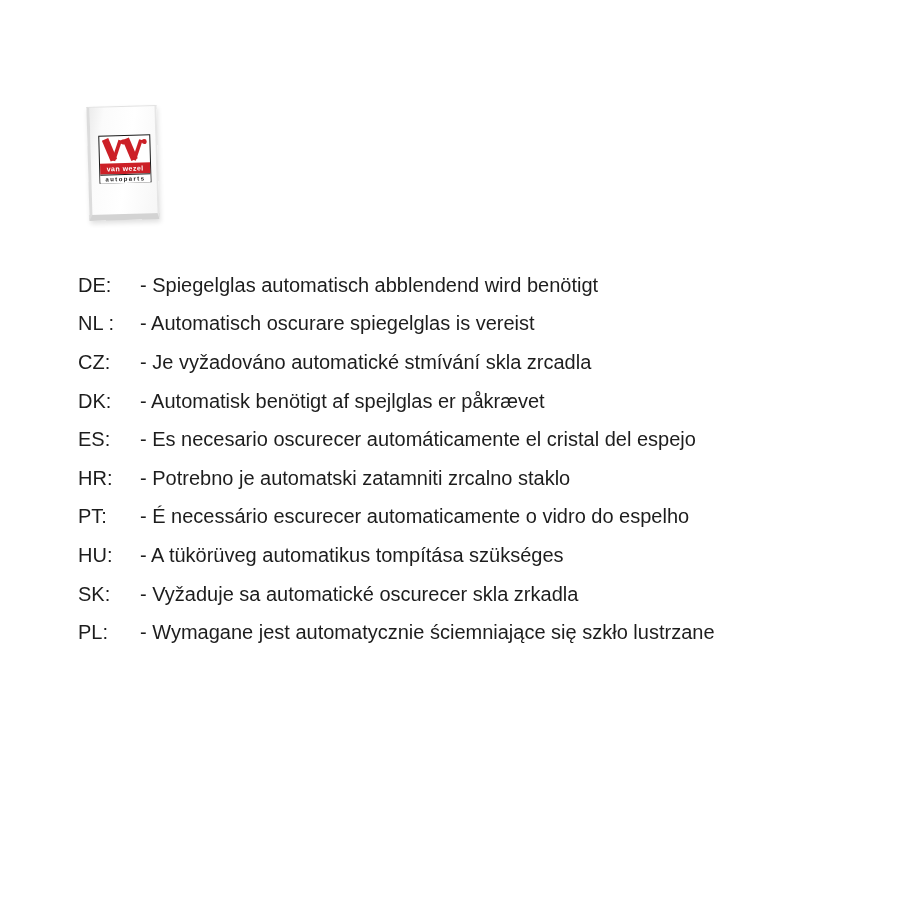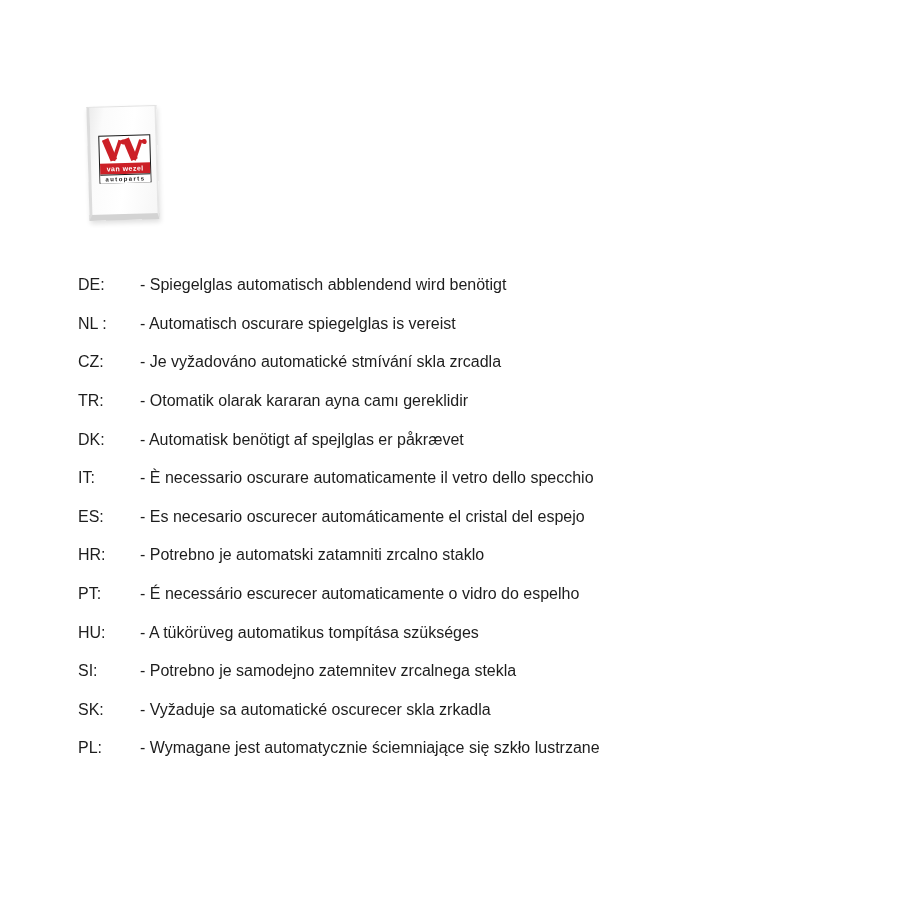--- a/index.html
+++ b/index.html
@@ -73,21 +73,21 @@
   .translations {
     position: absolute;
     left: 78px; top: 266px;
     width: 720px;
   }
   .t-row {
     height: 38.6px;
     display: flex;
     align-items: center;
     color: #1d1d1d;
-    font-size: 16px;
+    font-size: 20px;
   }
   .t-code {
     flex: 0 0 62px;
     white-space: nowrap;
   }
   .t-text {
     white-space: nowrap;
   }
 </style>
 </head>
@@ -125,34 +125,26 @@
     <div class="t-row">
       <span class="t-code">NL :</span>
       <span class="t-text">- Automatisch oscurare spiegelglas is vereist</span>
     </div>
 
     <div class="t-row">
       <span class="t-code">CZ:</span>
       <span class="t-text">- Je vyžadováno automatické stmívání skla zrcadla</span>
     </div>
 
-    <div class="t-row">
-      <span class="t-code">TR:</span>
-      <span class="t-text">- Otomatik olarak kararan ayna camı gereklidir</span>
-    </div>
 
     <div class="t-row">
       <span class="t-code">DK:</span>
       <span class="t-text">- Automatisk benötigt af spejlglas er påkrævet</span>
     </div>
 
-    <div class="t-row">
-      <span class="t-code">IT:</span>
-      <span class="t-text">- È necessario oscurare automaticamente il vetro dello specchio</span>
-    </div>
 
     <div class="t-row">
       <span class="t-code">ES:</span>
       <span class="t-text">- Es necesario oscurecer automáticamente el cristal del espejo</span>
     </div>
 
     <div class="t-row">
       <span class="t-code">HR:</span>
       <span class="t-text">- Potrebno je automatski zatamniti zrcalno staklo</span>
     </div>
@@ -160,24 +152,20 @@
     <div class="t-row">
       <span class="t-code">PT:</span>
       <span class="t-text">- É necessário escurecer automaticamente o vidro do espelho</span>
     </div>
 
     <div class="t-row">
       <span class="t-code">HU:</span>
       <span class="t-text">- A tükörüveg automatikus tompítása szükséges</span>
     </div>
 
-    <div class="t-row">
-      <span class="t-code">SI:</span>
-      <span class="t-text">- Potrebno je samodejno zatemnitev zrcalnega stekla</span>
-    </div>
 
     <div class="t-row">
       <span class="t-code">SK:</span>
       <span class="t-text">- Vyžaduje sa automatické oscurecer skla zrkadla</span>
     </div>
 
     <div class="t-row">
       <span class="t-code">PL:</span>
       <span class="t-text">- Wymagane jest automatycznie ściemniające się szkło lustrzane</span>
     </div>

